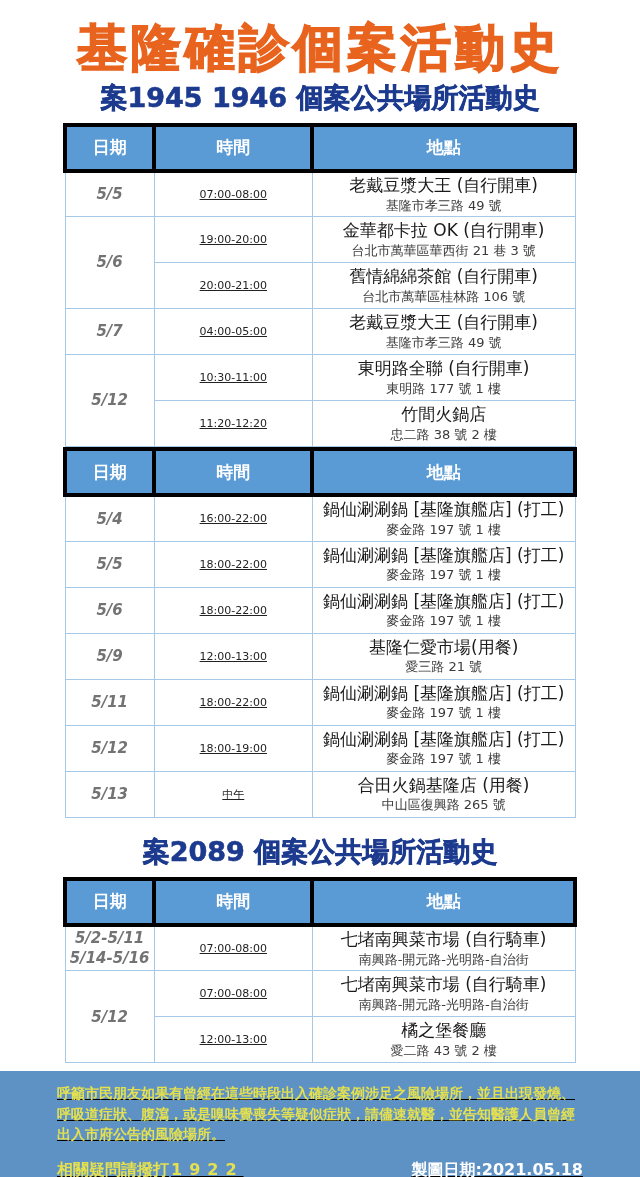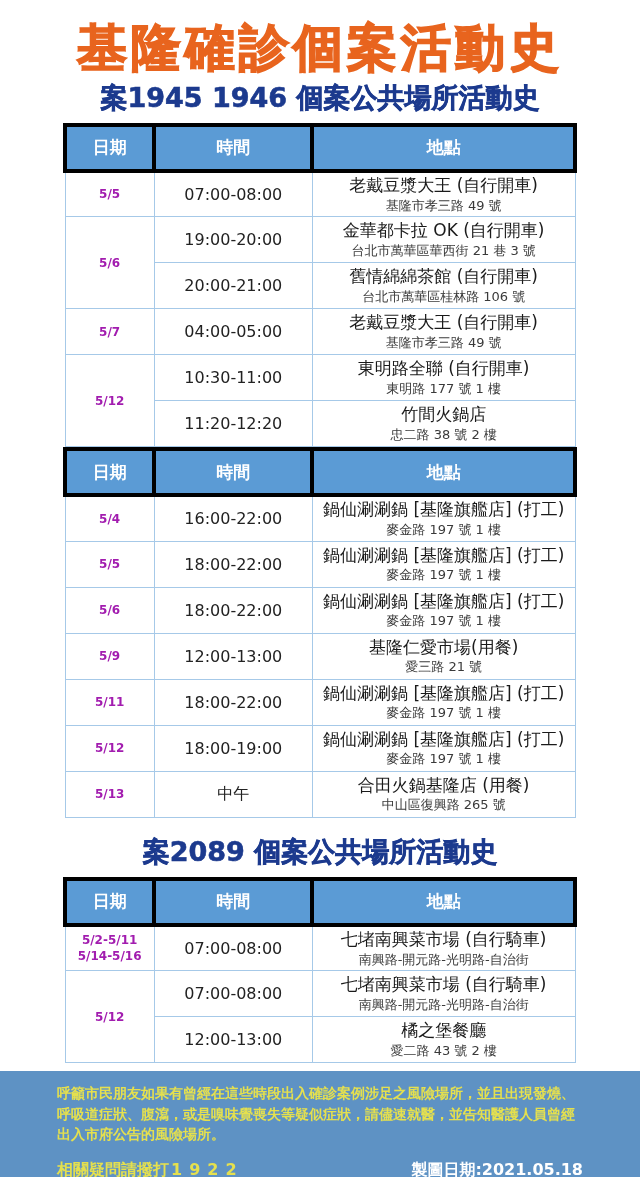--- a/index.html
+++ b/index.html
@@ -34,29 +34,30 @@
     height:24px;padding:1px 2px;border:4px solid #000000;
   }
   table.act-table td{
     border:1px solid #A6C9E8;
     padding:1px 4px;text-align:center;vertical-align:middle;
   }
   table.act-table tr{height:46px;}
   col.c-date{width:17.5%;}
   col.c-time{width:31%;}
   col.c-place{width:51.5%;}
-  td.date-cell{color:#a21caf;font-weight:700;font-size:12px;line-height:1.35;}
-  td.time-cell{color:#222;font-size:16px;}
+  td.date-cell{color:#737373;font-weight:700;font-size:15px;line-height:1.35;font-style:italic;}
+  td.time-cell{color:#222;font-size:11px;text-decoration:underline;}
   .place-name{font-size:17px;color:#1a1a1a;font-weight:500;line-height:1.35;}
   .place-addr{font-size:13px;color:#3a3a3a;line-height:1.4;}
 
   .footer{
     position:absolute;left:0;bottom:0;width:640px;height:106px;
     background:#5E92C4;box-sizing:border-box;
     padding:12px 57px 0 57px;
+    text-decoration:underline;
   }
   .advisory{
     color:#E5E04E;font-weight:700;font-size:14px;line-height:1.48;
     text-align:left;
   }
   .footer-row{
     display:flex;justify-content:space-between;align-items:baseline;
     margin-top:15px;
   }
   .hotline{color:#E5E04E;font-weight:700;font-size:16px;}

